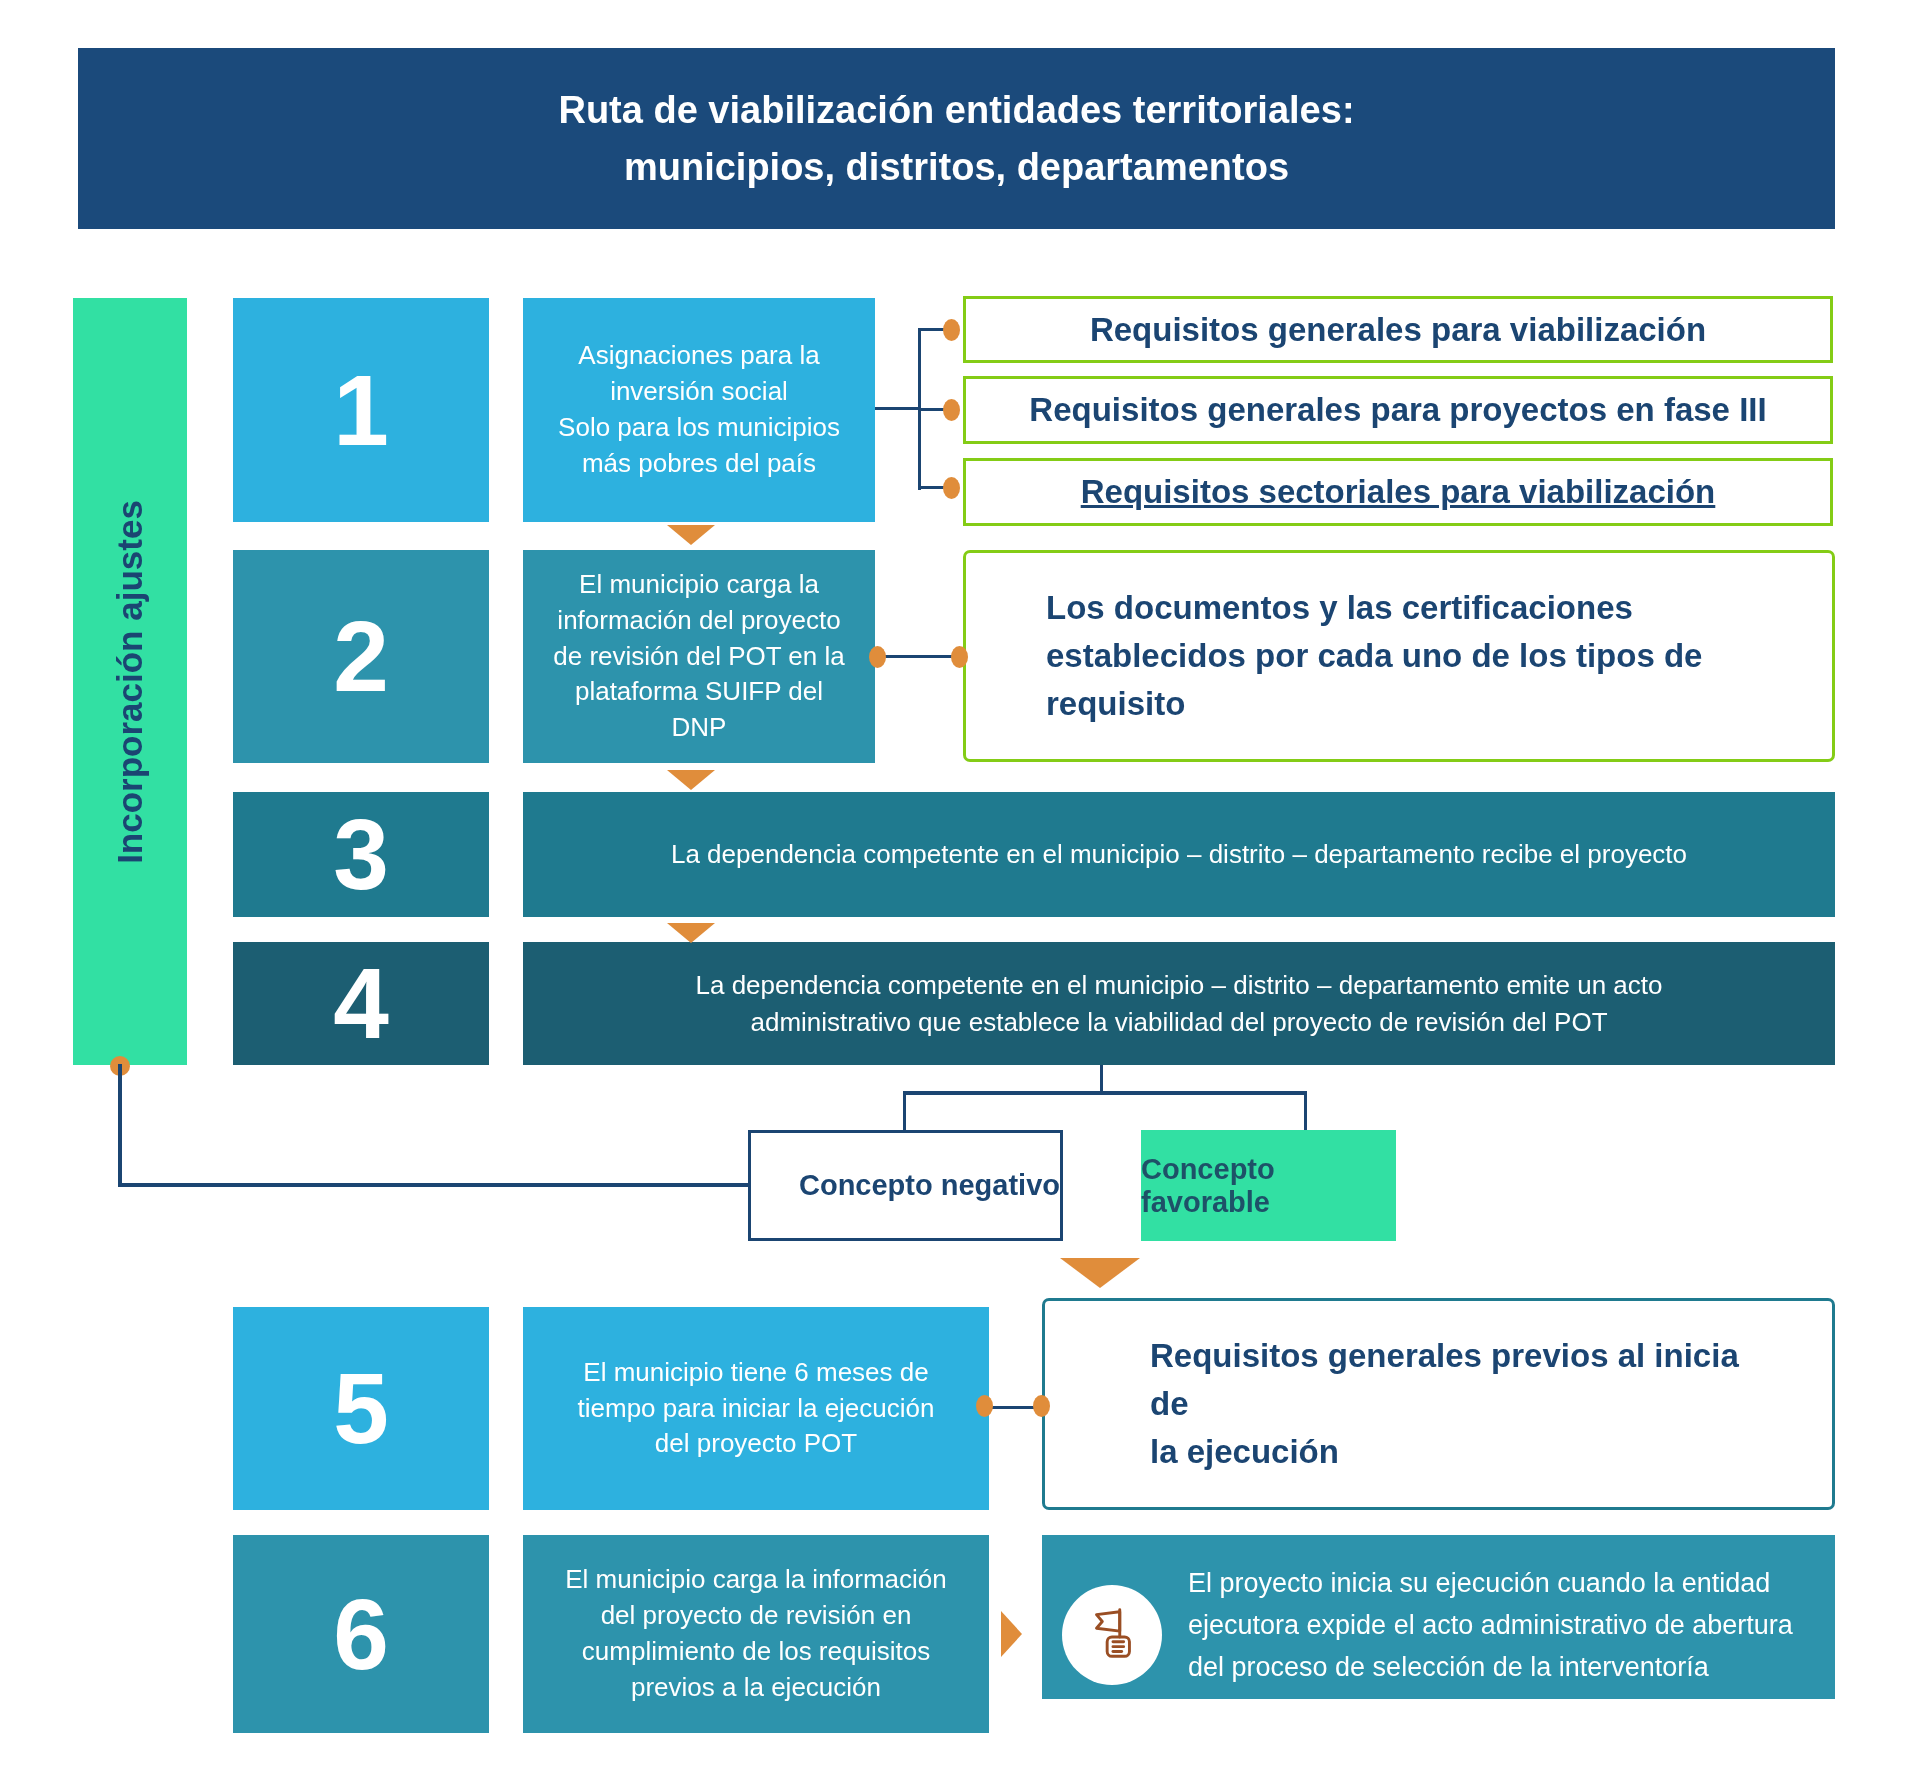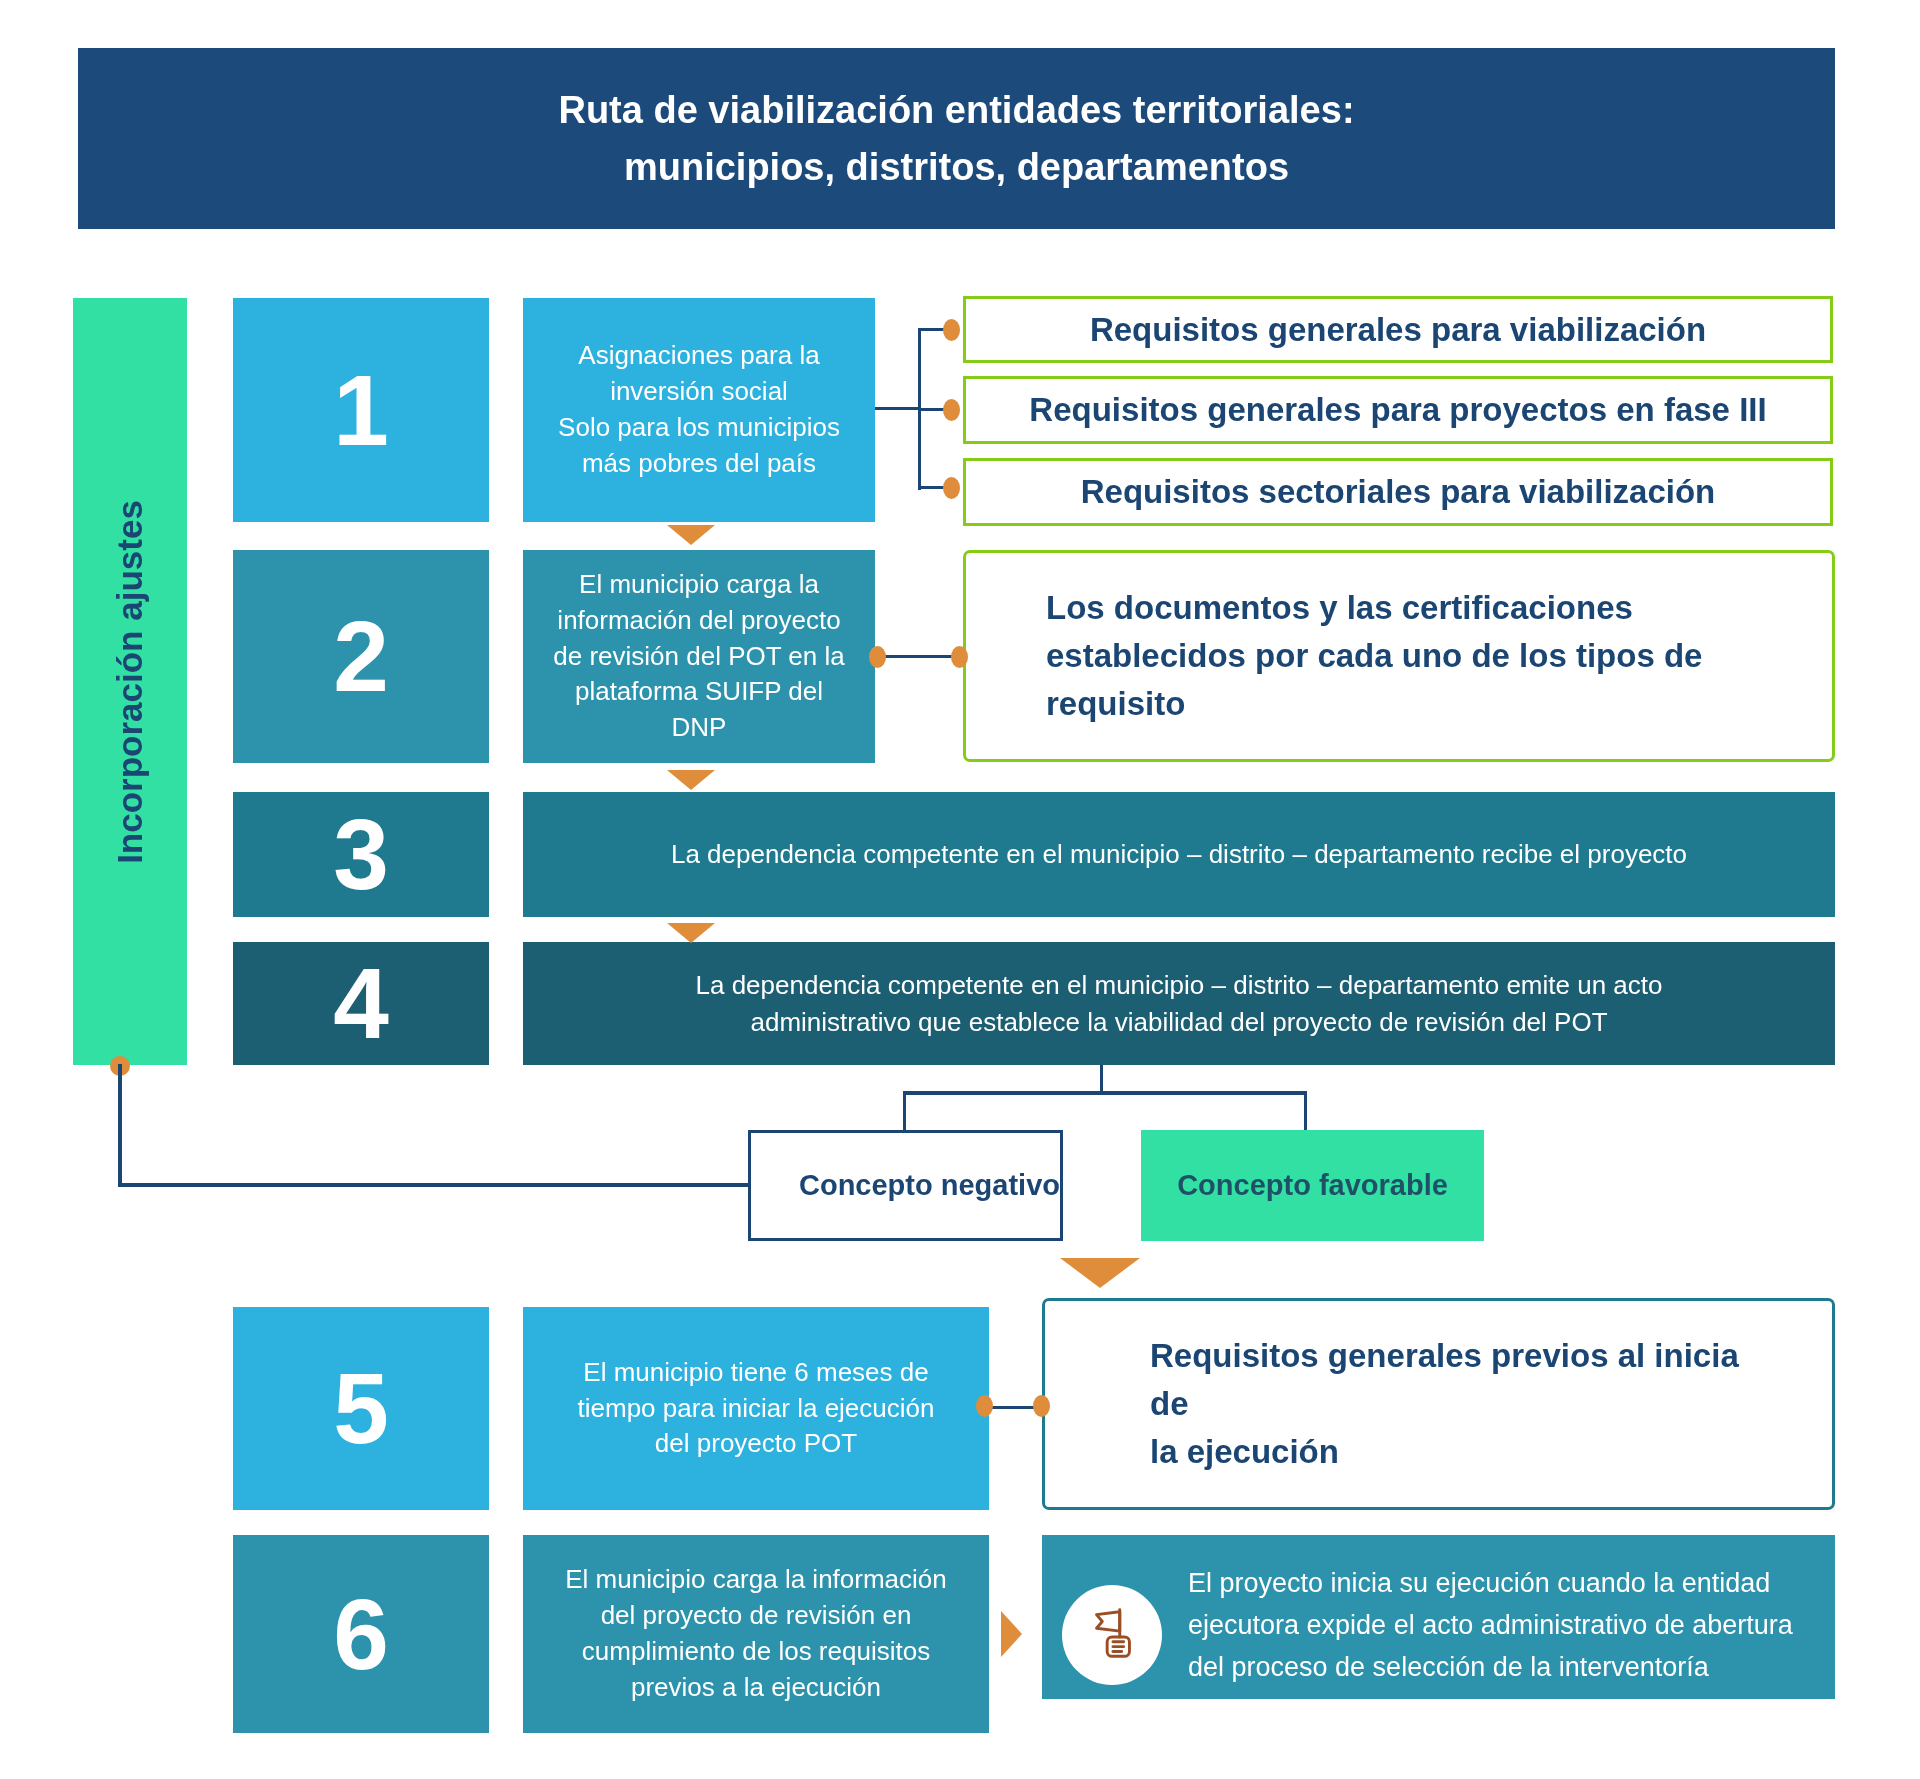--- a/index.html
+++ b/index.html
@@ -104,32 +104,32 @@
   <div class="abs stepbox bg-teal" style="left:523px;top:1535px;width:466px;height:198px;padding:0 40px;">
     <div class="bind-text">El municipio carga la información del proyecto de revisión en cumplimiento de los requisitos previos a la ejecución</div>
   </div>
 
   <div class="abs whitebox" style="left:963px;top:296px;width:870px;height:67px;">
     <span>Requisitos generales para viabilización</span>
   </div>
   <div class="abs whitebox" style="left:963px;top:376px;width:870px;height:68px;">
     <span>Requisitos generales para proyectos en fase III</span>
   </div>
-  <div class="abs whitebox" style="left:963px;top:458px;width:870px;height:68px;">
+  <div class="abs whitebox" style="left:963px;top:458px;width:870px;height:68px;text-decoration:underline;">
     <span>Requisitos sectoriales para viabilización</span>
   </div>
 
   <div class="abs whitebox left" style="left:963px;top:550px;width:872px;height:212px;padding:0 80px;">
     <span style="max-width:720px;">Los documentos y las certificaciones establecidos por cada uno de los tipos de requisito</span>
   </div>
 
   <div class="abs concept neg" style="left:748px;top:1130px;width:315px;height:111px;">
     <span>Concepto negativo</span>
   </div>
-  <div class="abs concept fav" style="left:1141px;top:1130px;width:343px;height:111px;">
+  <div class="abs concept fav" style="left:1141px;top:1130px;width:255px;height:111px;">
     <span>Concepto favorable</span>
   </div>
 
   <div class="abs whitebox tealborder left" style="left:1042px;top:1298px;width:793px;height:212px;padding:0 70px 0 105px;">
     <span class="bind-text">Requisitos generales previos al inicia de
 la ejecución</span>
   </div>
 
   <div class="abs finalbox" style="left:1042px;top:1535px;width:793px;height:164px;">
     <div class="flagcircle">

